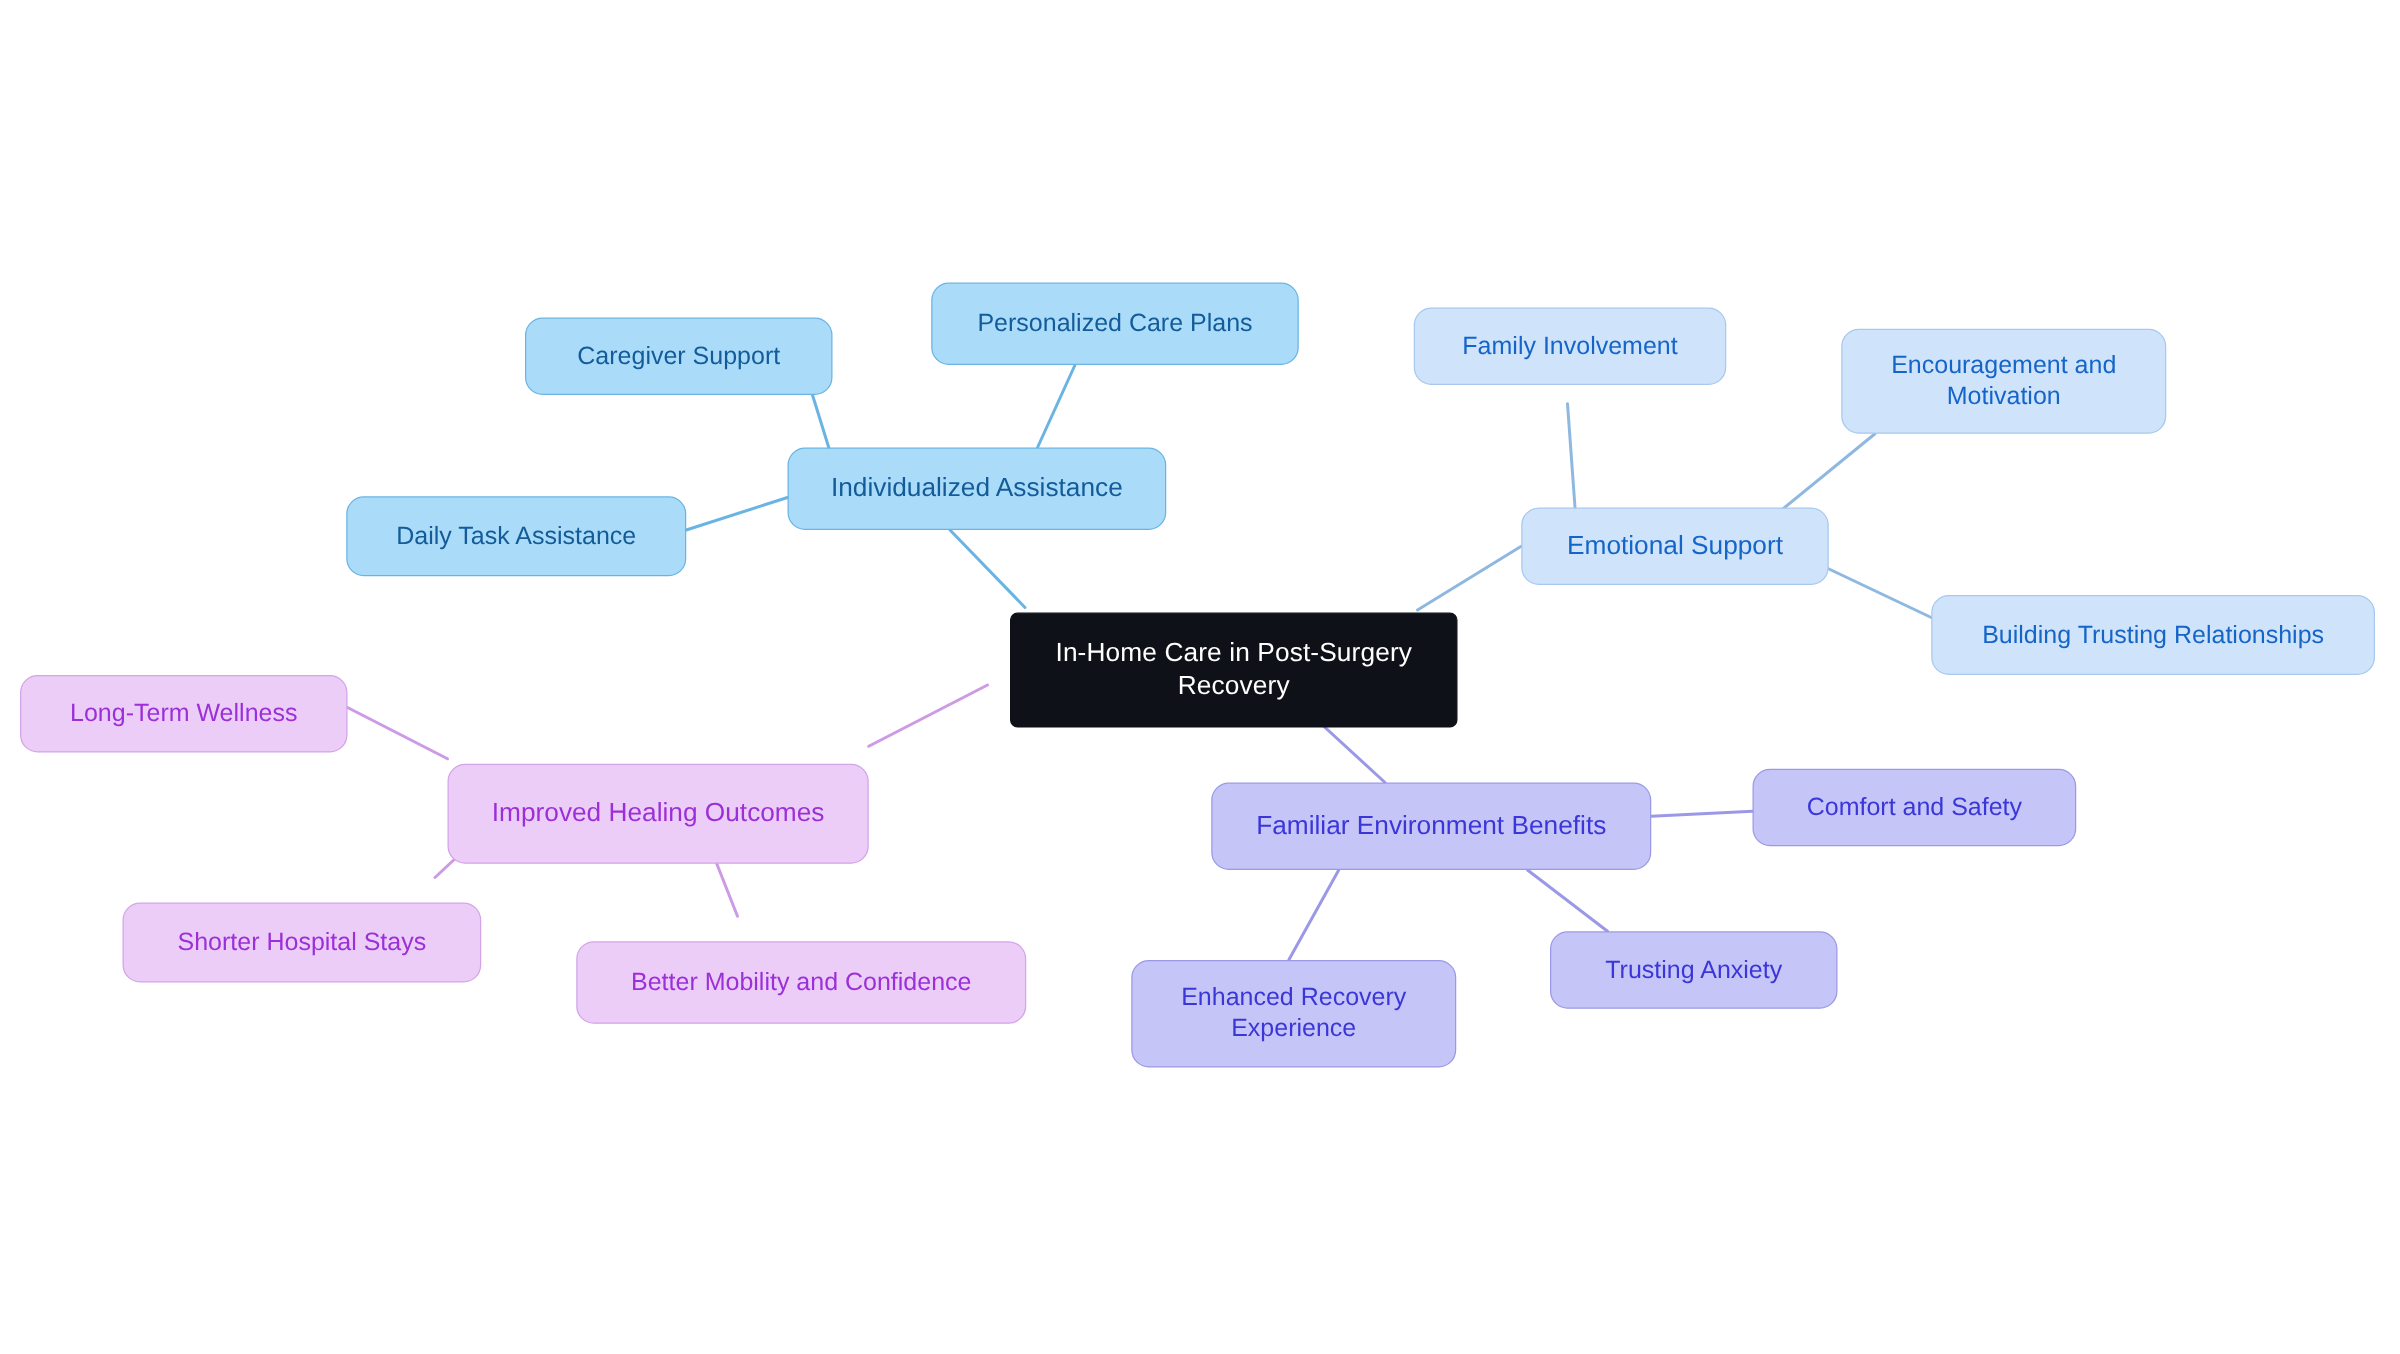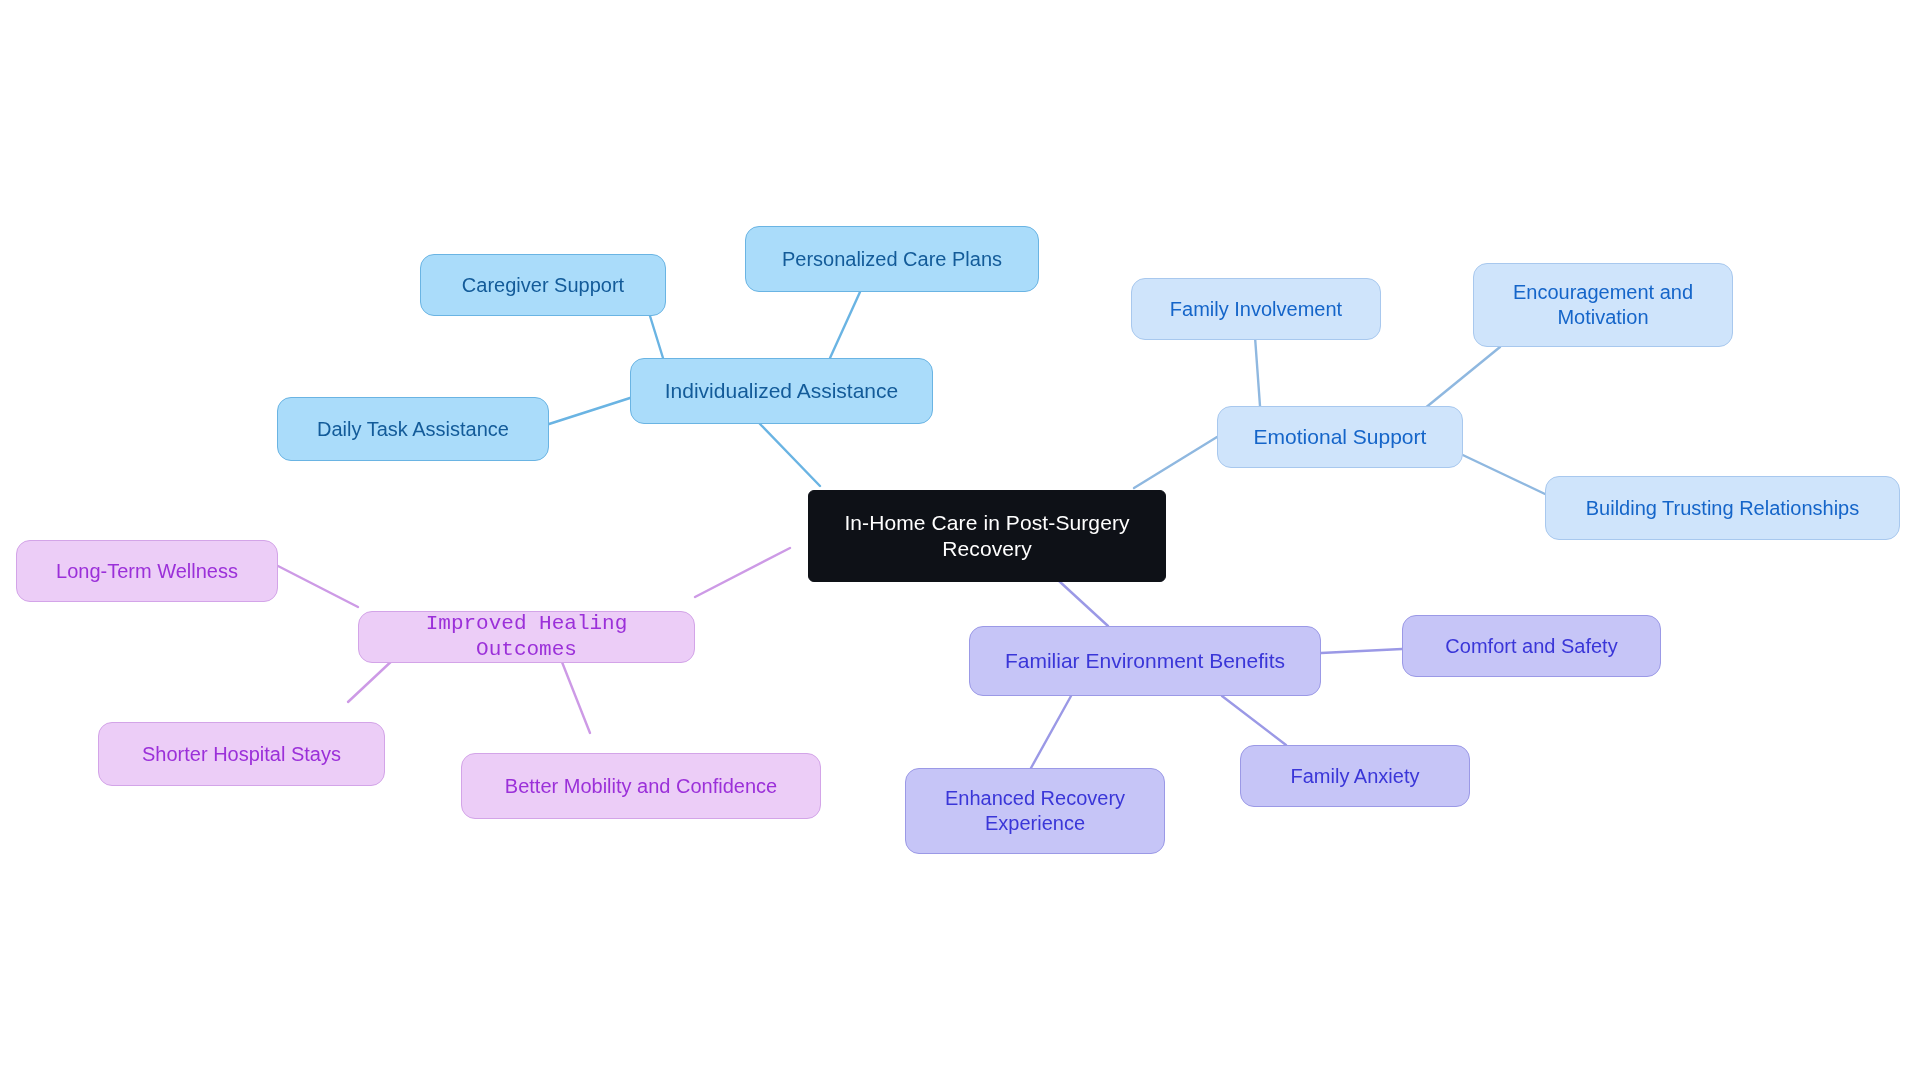--- a/index.html
+++ b/index.html
@@ -64,27 +64,27 @@
       <line x1="560" y1="657" x2="590" y2="733" stroke="#cd9ae6" stroke-width="2.4" stroke-linecap="round"></line>
     </svg>
   <div id="node-layer">
       <div class="node root" style="left: 808px; top: 490px; width: 358px; height: 92px;">In-Home Care in Post-Surgery
 Recovery</div>
       <div class="node lvl1 c-blue1" style="left: 630px; top: 358px; width: 303px; height: 66px;">Individualized Assistance</div>
       <div class="node leaf c-blue1" style="left: 420px; top: 254px; width: 246px; height: 62px;">Caregiver Support</div>
       <div class="node leaf c-blue1" style="left: 745px; top: 226px; width: 294px; height: 66px;">Personalized Care Plans</div>
       <div class="node leaf c-blue1" style="left: 277px; top: 397px; width: 272px; height: 64px;">Daily Task Assistance</div>
       <div class="node lvl1 c-blue2" style="left: 1217px; top: 406px; width: 246px; height: 62px;">Emotional Support</div>
-      <div class="node leaf c-blue2" style="left: 1131px; top: 278px; width: 250px; height: 62px;">Family Involvement</div>
+      <div class="node leaf c-blue2" style="left: 1131px; top: 246px; width: 250px; height: 62px;">Family Involvement</div>
       <div class="node leaf c-blue2" style="left: 1473px; top: 263px; width: 260px; height: 84px;">Encouragement and
 Motivation</div>
       <div class="node leaf c-blue2" style="left: 1545px; top: 476px; width: 355px; height: 64px;">Building Trusting Relationships</div>
       <div class="node lvl1 c-violet" style="left: 969px; top: 626px; width: 352px; height: 70px;">Familiar Environment Benefits</div>
       <div class="node leaf c-violet" style="left: 1402px; top: 615px; width: 259px; height: 62px;">Comfort and Safety</div>
-      <div class="node leaf c-violet" style="left: 1240px; top: 745px; width: 230px; height: 62px;">Family Anxiety</div>
+      <div class="node leaf c-violet" style="left: 1240px; top: 745px; width: 230px; height: 62px;">Trusting Anxiety</div>
       <div class="node leaf c-violet" style="left: 905px; top: 768px; width: 260px; height: 86px;">Enhanced Recovery
 Experience</div>
-      <div class="node lvl1 c-orchid" style="left: 358px; top: 591px; width: 337px; height: 52px; font-family: Liberation Mono, monospace;">Improved Healing Outcomes</div>
+      <div class="node lvl1 c-orchid" style="left: 358px; top: 591px; width: 337px; height: 80px;">Improved Healing Outcomes</div>
       <div class="node leaf c-orchid" style="left: 16px; top: 520px; width: 262px; height: 62px;">Long-Term Wellness</div>
       <div class="node leaf c-orchid" style="left: 98px; top: 702px; width: 287px; height: 64px;">Shorter Hospital Stays</div>
       <div class="node leaf c-orchid" style="left: 461px; top: 733px; width: 360px; height: 66px;">Better Mobility and Confidence</div>
     </div>
 </div>
 
 </body></html>

